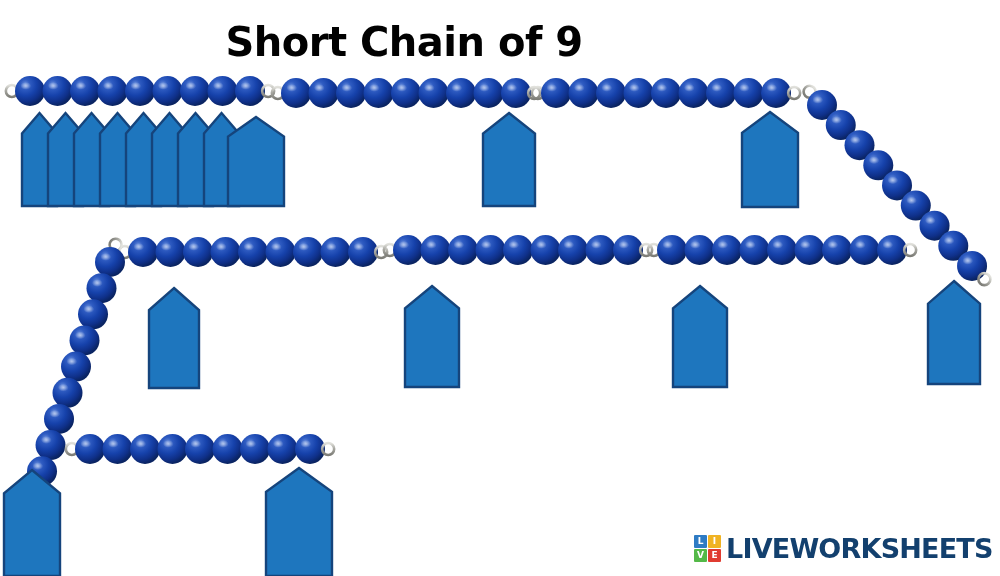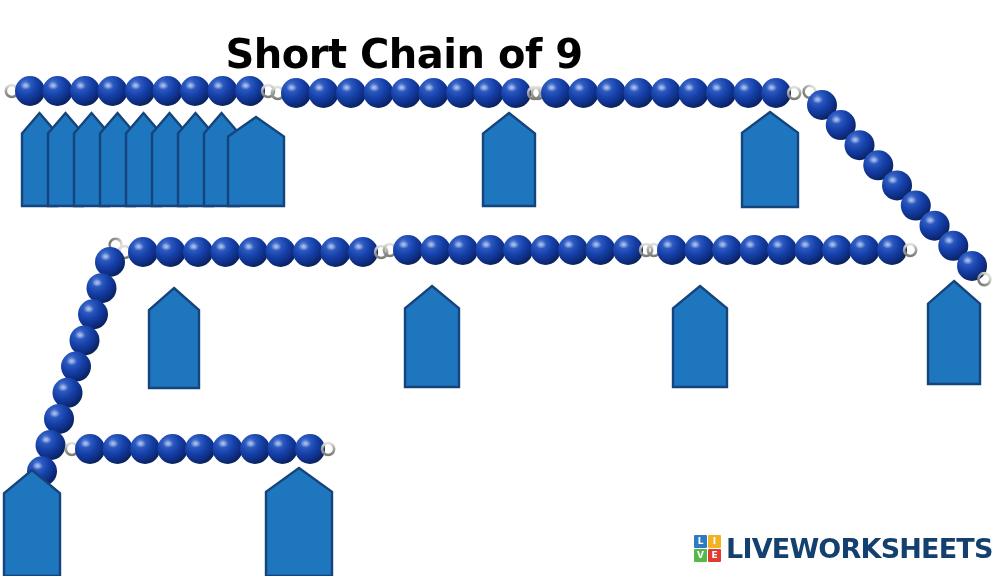--- a/index.html
+++ b/index.html
@@ -16,21 +16,21 @@
     width: 1000px;
     height: 576px;
     background: #ffffff;
     overflow: hidden;
   }
 
   
   #title {
     position: absolute;
     left: 0;
-    top: 34px;
+    top: 22px;
     width: 808px;
     text-align: center;
     font-family: "DejaVu Sans", sans-serif;
     font-weight: bold;
     font-size: 40px;
     letter-spacing: -0.5px;
     color: #010101;
     line-height: 1;
   }
 

